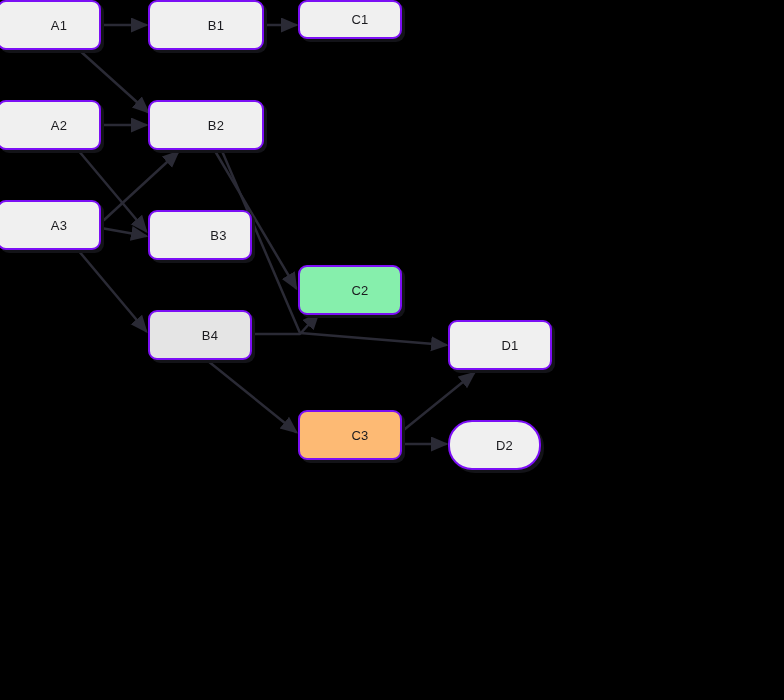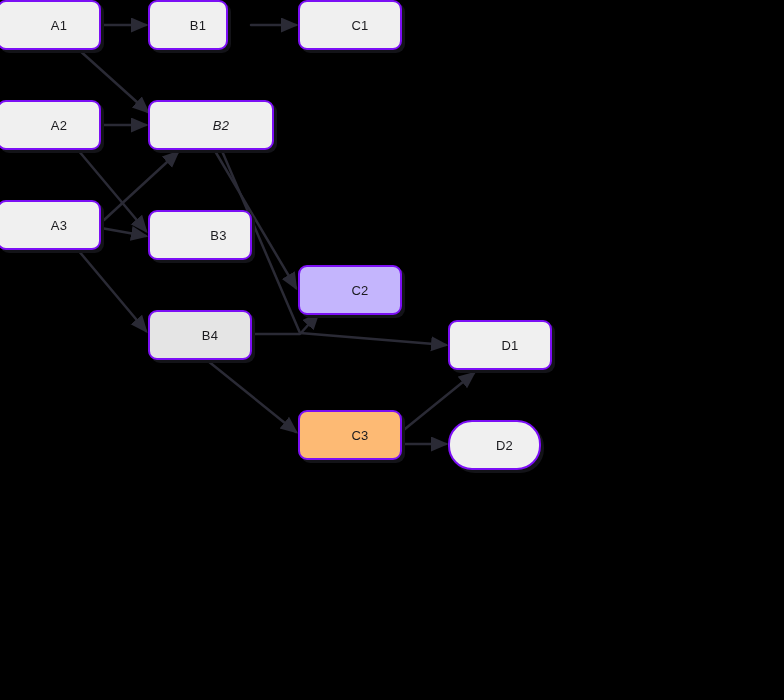--- a/index.html
+++ b/index.html
@@ -80,36 +80,36 @@
   <div id="nodes-group">
       <div class="node" style="left: -3px; top: 0px; width: 104px; height: 50px; background: rgb(240, 240, 240); border-color: rgb(124, 15, 245); color: rgb(27, 27, 31); box-shadow: rgb(19, 19, 24) 3px 3px 0px 0px;">
         <span class="node-label">A1</span>
       </div>
       <div class="node" style="left: -3px; top: 100px; width: 104px; height: 50px; background: rgb(240, 240, 240); border-color: rgb(124, 15, 245); color: rgb(27, 27, 31); box-shadow: rgb(19, 19, 24) 3px 3px 0px 0px;">
         <span class="node-label">A2</span>
       </div>
       <div class="node" style="left: -3px; top: 200px; width: 104px; height: 50px; background: rgb(240, 240, 240); border-color: rgb(124, 15, 245); color: rgb(27, 27, 31); box-shadow: rgb(19, 19, 24) 3px 3px 0px 0px;">
         <span class="node-label">A3</span>
       </div>
-      <div class="node" style="left: 148px; top: 0px; width: 80px; height: 50px; background: rgb(240, 240, 240); border-color: rgb(124, 15, 245); color: rgb(27, 27, 31); box-shadow: rgb(19, 19, 24) 3px 3px 0px 0px;">
+      <div class="node" style="left: 148px; top: 0px; width: 116px; height: 50px; background: rgb(240, 240, 240); border-color: rgb(124, 15, 245); color: rgb(27, 27, 31); box-shadow: rgb(19, 19, 24) 3px 3px 0px 0px;">
         <span class="node-label">B1</span>
       </div>
-      <div class="node" style="left: 148px; top: 100px; width: 126px; height: 50px; background: rgb(240, 240, 240); border-color: rgb(124, 15, 245); color: rgb(27, 27, 31); box-shadow: rgb(19, 19, 24) 3px 3px 0px 0px; font-style: italic;">
+      <div class="node" style="left: 148px; top: 100px; width: 116px; height: 50px; background: rgb(240, 240, 240); border-color: rgb(124, 15, 245); color: rgb(27, 27, 31); box-shadow: rgb(19, 19, 24) 3px 3px 0px 0px;">
         <span class="node-label">B2</span>
       </div>
       <div class="node" style="left: 148px; top: 210px; width: 104px; height: 50px; background: rgb(240, 240, 240); border-color: rgb(124, 15, 245); color: rgb(27, 27, 31); box-shadow: rgb(19, 19, 24) 3px 3px 0px 0px; padding-left: 17px;">
         <span class="node-label">B3</span>
       </div>
       <div class="node" style="left: 148px; top: 310px; width: 104px; height: 50px; background: #e5e5e5; border-color: rgb(124, 15, 245); color: rgb(27, 27, 31); box-shadow: rgb(19, 19, 24) 3px 3px 0px 0px;">
         <span class="node-label">B4</span>
       </div>
-      <div class="node" style="left: 298px; top: 0px; width: 104px; height: 50px; background: rgb(240, 240, 240); border-color: rgb(124, 15, 245); color: rgb(27, 27, 31); box-shadow: rgb(19, 19, 24) 3px 3px 0px 0px;">
+      <div class="node" style="left: 298px; top: 0px; width: 104px; height: 39px; background: rgb(240, 240, 240); border-color: rgb(124, 15, 245); color: rgb(27, 27, 31); box-shadow: rgb(19, 19, 24) 3px 3px 0px 0px;">
         <span class="node-label">C1</span>
       </div>
-      <div class="node" style="left: 298px; top: 265px; width: 104px; height: 50px; background: #c4b5fd; border-color: rgb(124, 15, 245); color: rgb(27, 27, 31); box-shadow: rgb(19, 19, 24) 3px 3px 0px 0px;">
+      <div class="node" style="left: 298px; top: 265px; width: 104px; height: 50px; background: #86efac; border-color: rgb(124, 15, 245); color: rgb(27, 27, 31); box-shadow: rgb(19, 19, 24) 3px 3px 0px 0px;">
         <span class="node-label">C2</span>
       </div>
       <div class="node" style="left: 298px; top: 410px; width: 104px; height: 50px; background: #fdba74; border-color: rgb(124, 15, 245); color: rgb(27, 27, 31); box-shadow: rgb(19, 19, 24) 3px 3px 0px 0px;">
         <span class="node-label">C3</span>
       </div>
       <div class="node" style="left: 448px; top: 320px; width: 104px; height: 50px; background: rgb(240, 240, 240); border-color: rgb(124, 15, 245); color: rgb(27, 27, 31); box-shadow: rgb(19, 19, 24) 3px 3px 0px 0px; text-align: right;">
         <span class="node-label">D1</span>
       </div>
       <div class="node" style="left: 448px; top: 420px; width: 93px; height: 50px; background: rgb(240, 240, 240); border-color: rgb(124, 15, 245); color: rgb(27, 27, 31); box-shadow: rgb(19, 19, 24) 3px 3px 0px 0px; border-radius: 24px;">
         <span class="node-label">D2</span>

